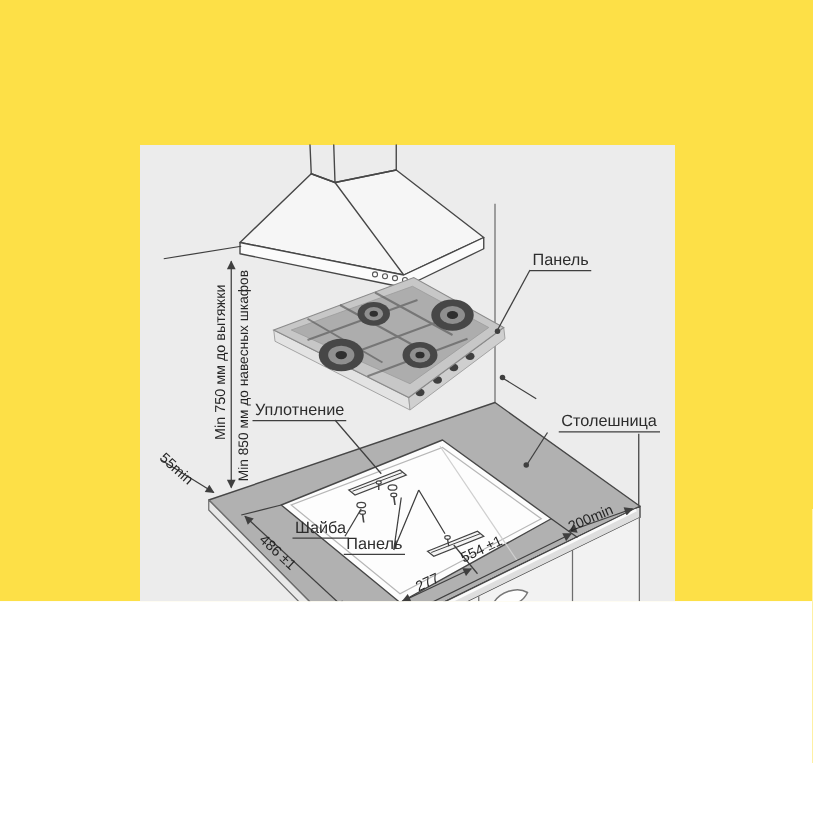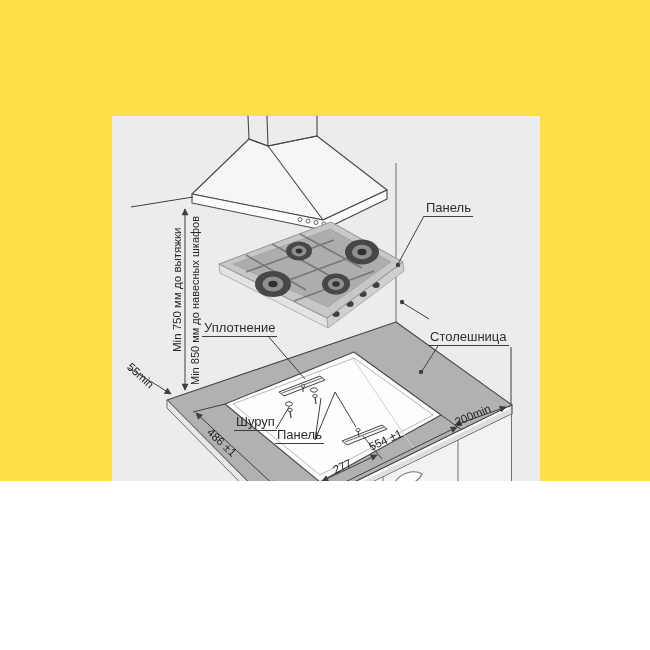--- a/index.html
+++ b/index.html
@@ -148,30 +148,30 @@
       <path class="dim" d="M276,429 L289,407"></path>
       <path class="dim" d="M315,440 L321,398 M315,440 L335,392 M335,392 L356,427"></path>
     </g>
   </svg>
 
   <div class="lbl" style="left:424px;top:201px">
     <span class="u">Панель</span>
   </div>
 
 
-  <div class="lbl" style="left:428px;top:330px">
+  <div class="lbl" style="left:447px;top:330px">
     <span class="u">Столешница</span>
   </div>
 
   <div class="lbl" style="left:202px;top:321px">
     <span class="u">Уплотнение</span>
   </div>
 
   <div class="lbl" style="left:234px;top:415px">
-    <span class="u">Шуруп</span>
+    <span class="u">Шайба</span>
   </div>
 
   <div class="lbl" style="left:275px;top:428px">
     <span class="u">Панель</span>
   </div>
 
   <div class="dimtxt rot90" style="left:171px;top:352px;font-size:11.5px">Min 750 мм до вытяжки</div>
 
   <div class="dimtxt rot90" style="left:189px;top:385px;font-size:11px">Min 850 мм до навесных шкафов</div>
 

